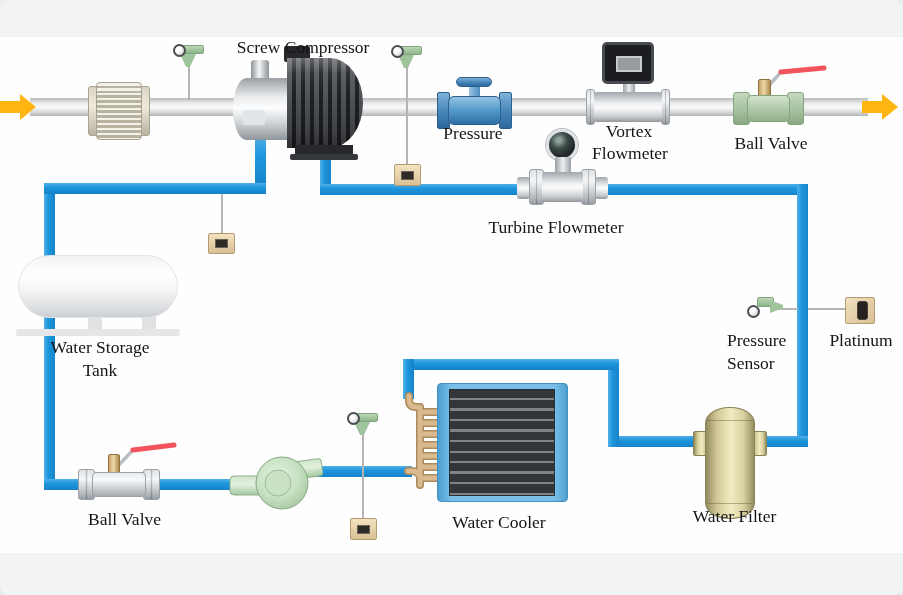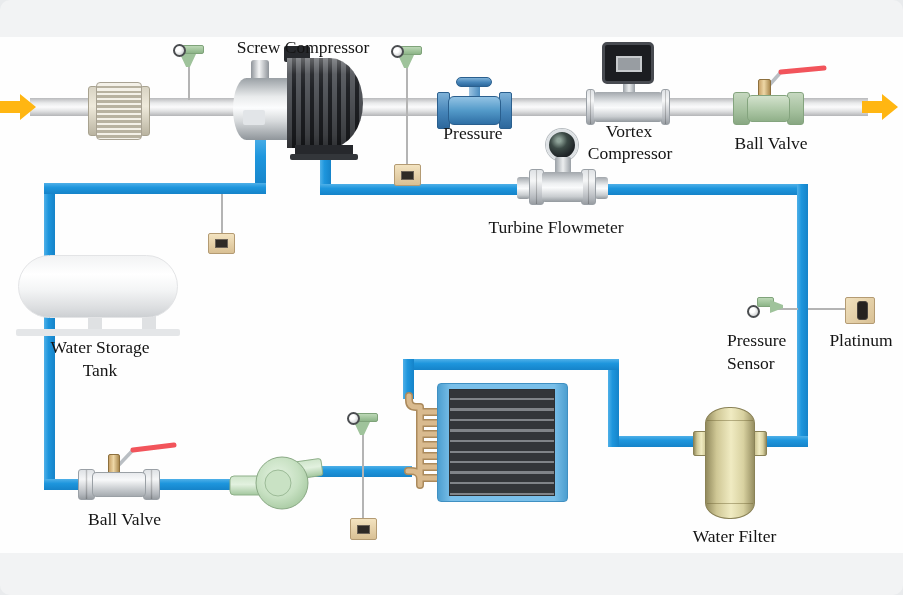--- a/index.html
+++ b/index.html
@@ -113,21 +113,21 @@
 
   <div>
     <div class="abs silh" style="left:623px;top:78px;width:12px;height:16px"></div>
     <div class="abs" style="left:602px;top:42px;width:52px;height:42px;background:#1b1d21;border:3px solid #484b51;border-radius:5px"></div>
     <div class="abs" style="left:616px;top:56px;width:26px;height:16px;background:#989da2;border:2px solid #c6cacd"></div>
     <div class="abs silf" style="left:586px;top:89px;width:9px;height:36px"></div>
     <div class="abs silf" style="left:661px;top:89px;width:9px;height:36px"></div>
     <div class="abs sil" style="left:594px;top:92px;width:68px;height:30px"></div>
   </div>
   <div class="lbl" style="left:584px;top:121px;width:90px">Vortex</div>
-  <div class="lbl" style="left:570px;top:143px;width:120px">Compressor</div>
+  <div class="lbl" style="left:570px;top:143px;width:120px">Flowmeter</div>
 
   <div>
     <svg class="abs" style="left:750px;top:58px" width="80" height="42">
       <path d="M15,32 L31,14" stroke="#b9bec3" stroke-width="3.5" fill="none"></path>
       <path d="M31,14 L74,10" stroke="#f2545b" stroke-width="5" stroke-linecap="round" fill="none"></path>
     </svg>
     <div class="abs brass" style="left:758px;top:79px;width:13px;height:18px"></div>
     <div class="abs grnf" style="left:733px;top:92px;width:17px;height:33px"></div>
     <div class="abs grnf" style="left:787px;top:92px;width:17px;height:33px"></div>
     <div class="abs grnb" style="left:747px;top:95px;width:43px;height:27px"></div>
@@ -171,29 +171,30 @@
   <div class="lbl" style="left:811px;top:330px;width:100px">Platinum</div>
 
   <div>
     <svg class="abs" style="left:398px;top:384px" width="52" height="122">
       <path d="M11,12 V16 Q11,23 18,23 H22 V101 M10,87 H13 Q22,87 22,95 M22,28 H47 M22,39 H47 M22,50 H47 M22,61 H47 M22,72 H47 M22,83 H47 M22,94 H47" fill="none" stroke="#ab8a5c" stroke-width="8" stroke-linecap="round" stroke-linejoin="round"></path>
       <path d="M11,12 V16 Q11,23 18,23 H22 V101 M10,87 H13 Q22,87 22,95 M22,28 H47 M22,39 H47 M22,50 H47 M22,61 H47 M22,72 H47 M22,83 H47 M22,94 H47" fill="none" stroke="#d9ba8e" stroke-width="5" stroke-linecap="round" stroke-linejoin="round"></path>
     </svg>
     <div class="abs" style="left:437px;top:383px;width:131px;height:119px;background:linear-gradient(90deg,#4d9fd0,#79bfe9 10%,#79bfe9 90%,#4d9fd0);border:1px solid #4090c2;border-radius:4px"></div>
     <div class="abs" style="left:449px;top:389px;width:106px;height:107px;background:repeating-linear-gradient(180deg,#333639 0 8px,#808488 8px 10.5px);border:1px solid #2c2f32"></div>
   </div>
+  <div class="lbl" style="left:434px;top:512px;width:130px">Water Cooler</div>
 
   <div>
     <div class="abs khk" style="left:693px;top:431px;width:16px;height:25px;border-radius:2px"></div>
     <div class="abs khk" style="left:751px;top:431px;width:16px;height:25px;border-radius:2px"></div>
     <div class="abs khk" style="left:705px;top:407px;width:50px;height:112px;border-radius:24px/16px"></div>
     <div class="abs" style="left:707px;top:420px;width:46px;height:1px;background:rgba(110,100,50,.45)"></div>
     <div class="abs" style="left:707px;top:503px;width:46px;height:1px;background:rgba(110,100,50,.45)"></div>
   </div>
-  <div class="lbl" style="left:672px;top:526px;width:125px">Water Filter</div>
+  <div class="lbl" style="left:672px;top:506px;width:125px">Water Filter</div>
 
   <div>
     <svg class="abs" style="left:102px;top:434px" width="85" height="42">
       <path d="M14,34 L31,16" stroke="#b9bec3" stroke-width="3.5" fill="none"></path>
       <path d="M31,16 L72,11" stroke="#f2545b" stroke-width="5" stroke-linecap="round" fill="none"></path>
     </svg>
     <div class="abs brass" style="left:108px;top:454px;width:12px;height:20px"></div>
     <div class="abs silf" style="left:78px;top:469px;width:17px;height:31px"></div>
     <div class="abs silf" style="left:143px;top:469px;width:17px;height:31px"></div>
     <div class="abs" style="left:92px;top:472px;width:54px;height:25px;background:linear-gradient(180deg,#e8eaed,#f8f9fa 30%,#c2c6ca 75%,#a6abb0);border:1px solid #9aa0a5;border-radius:4px"></div>

